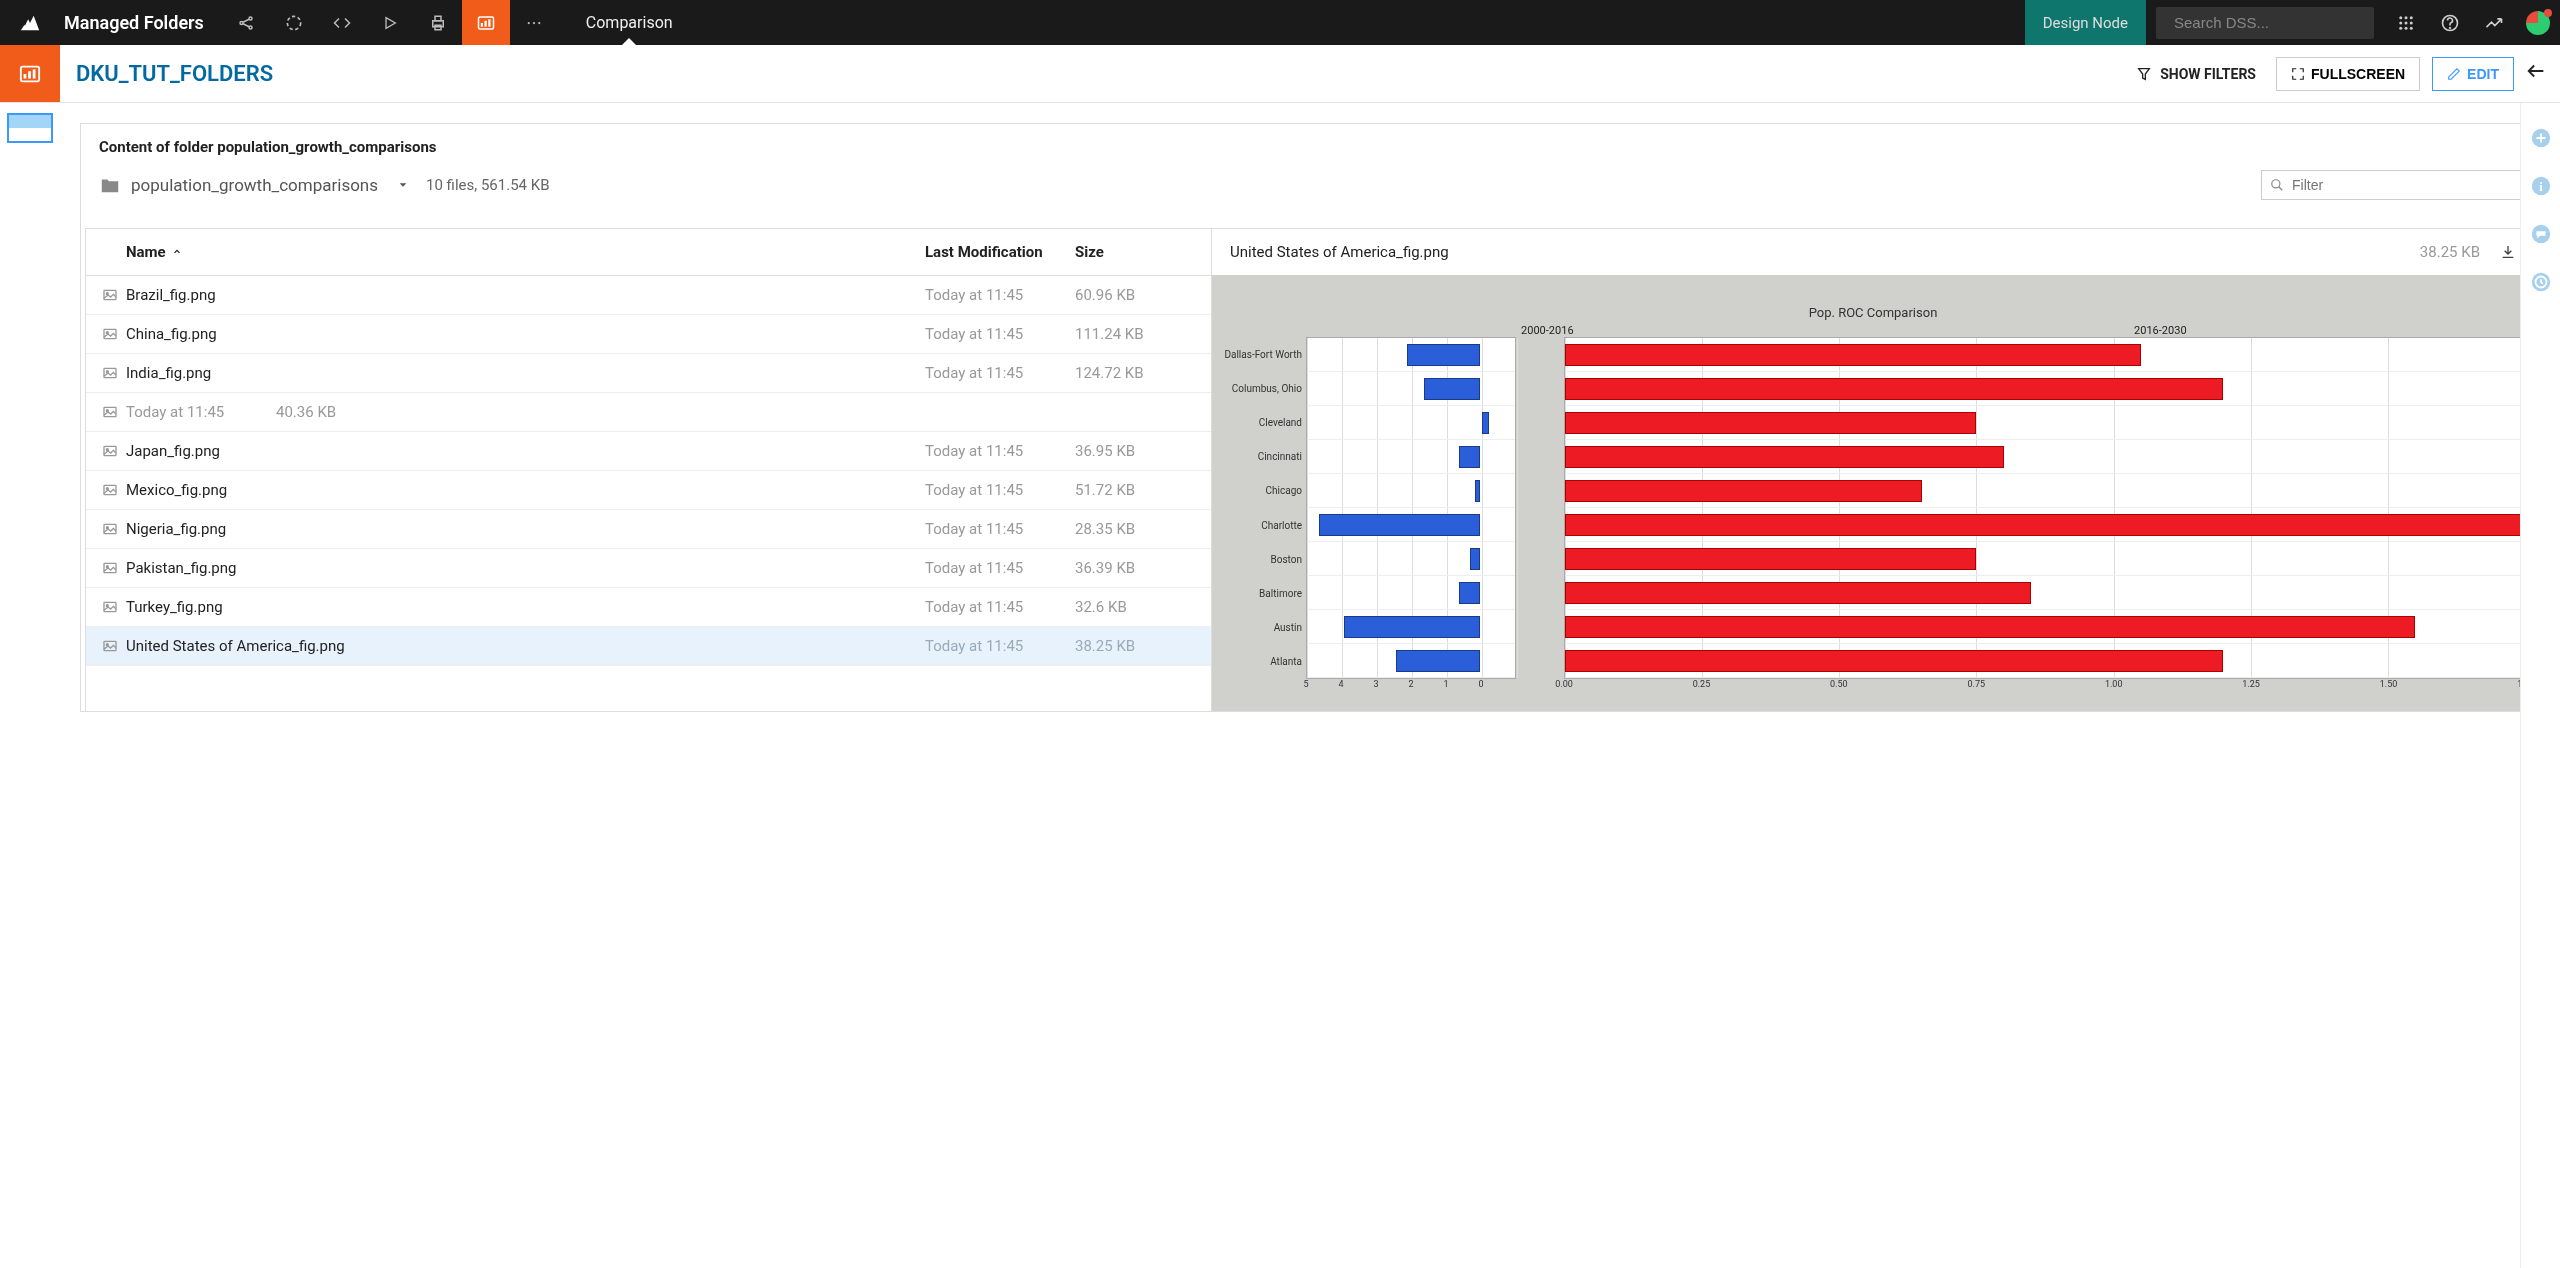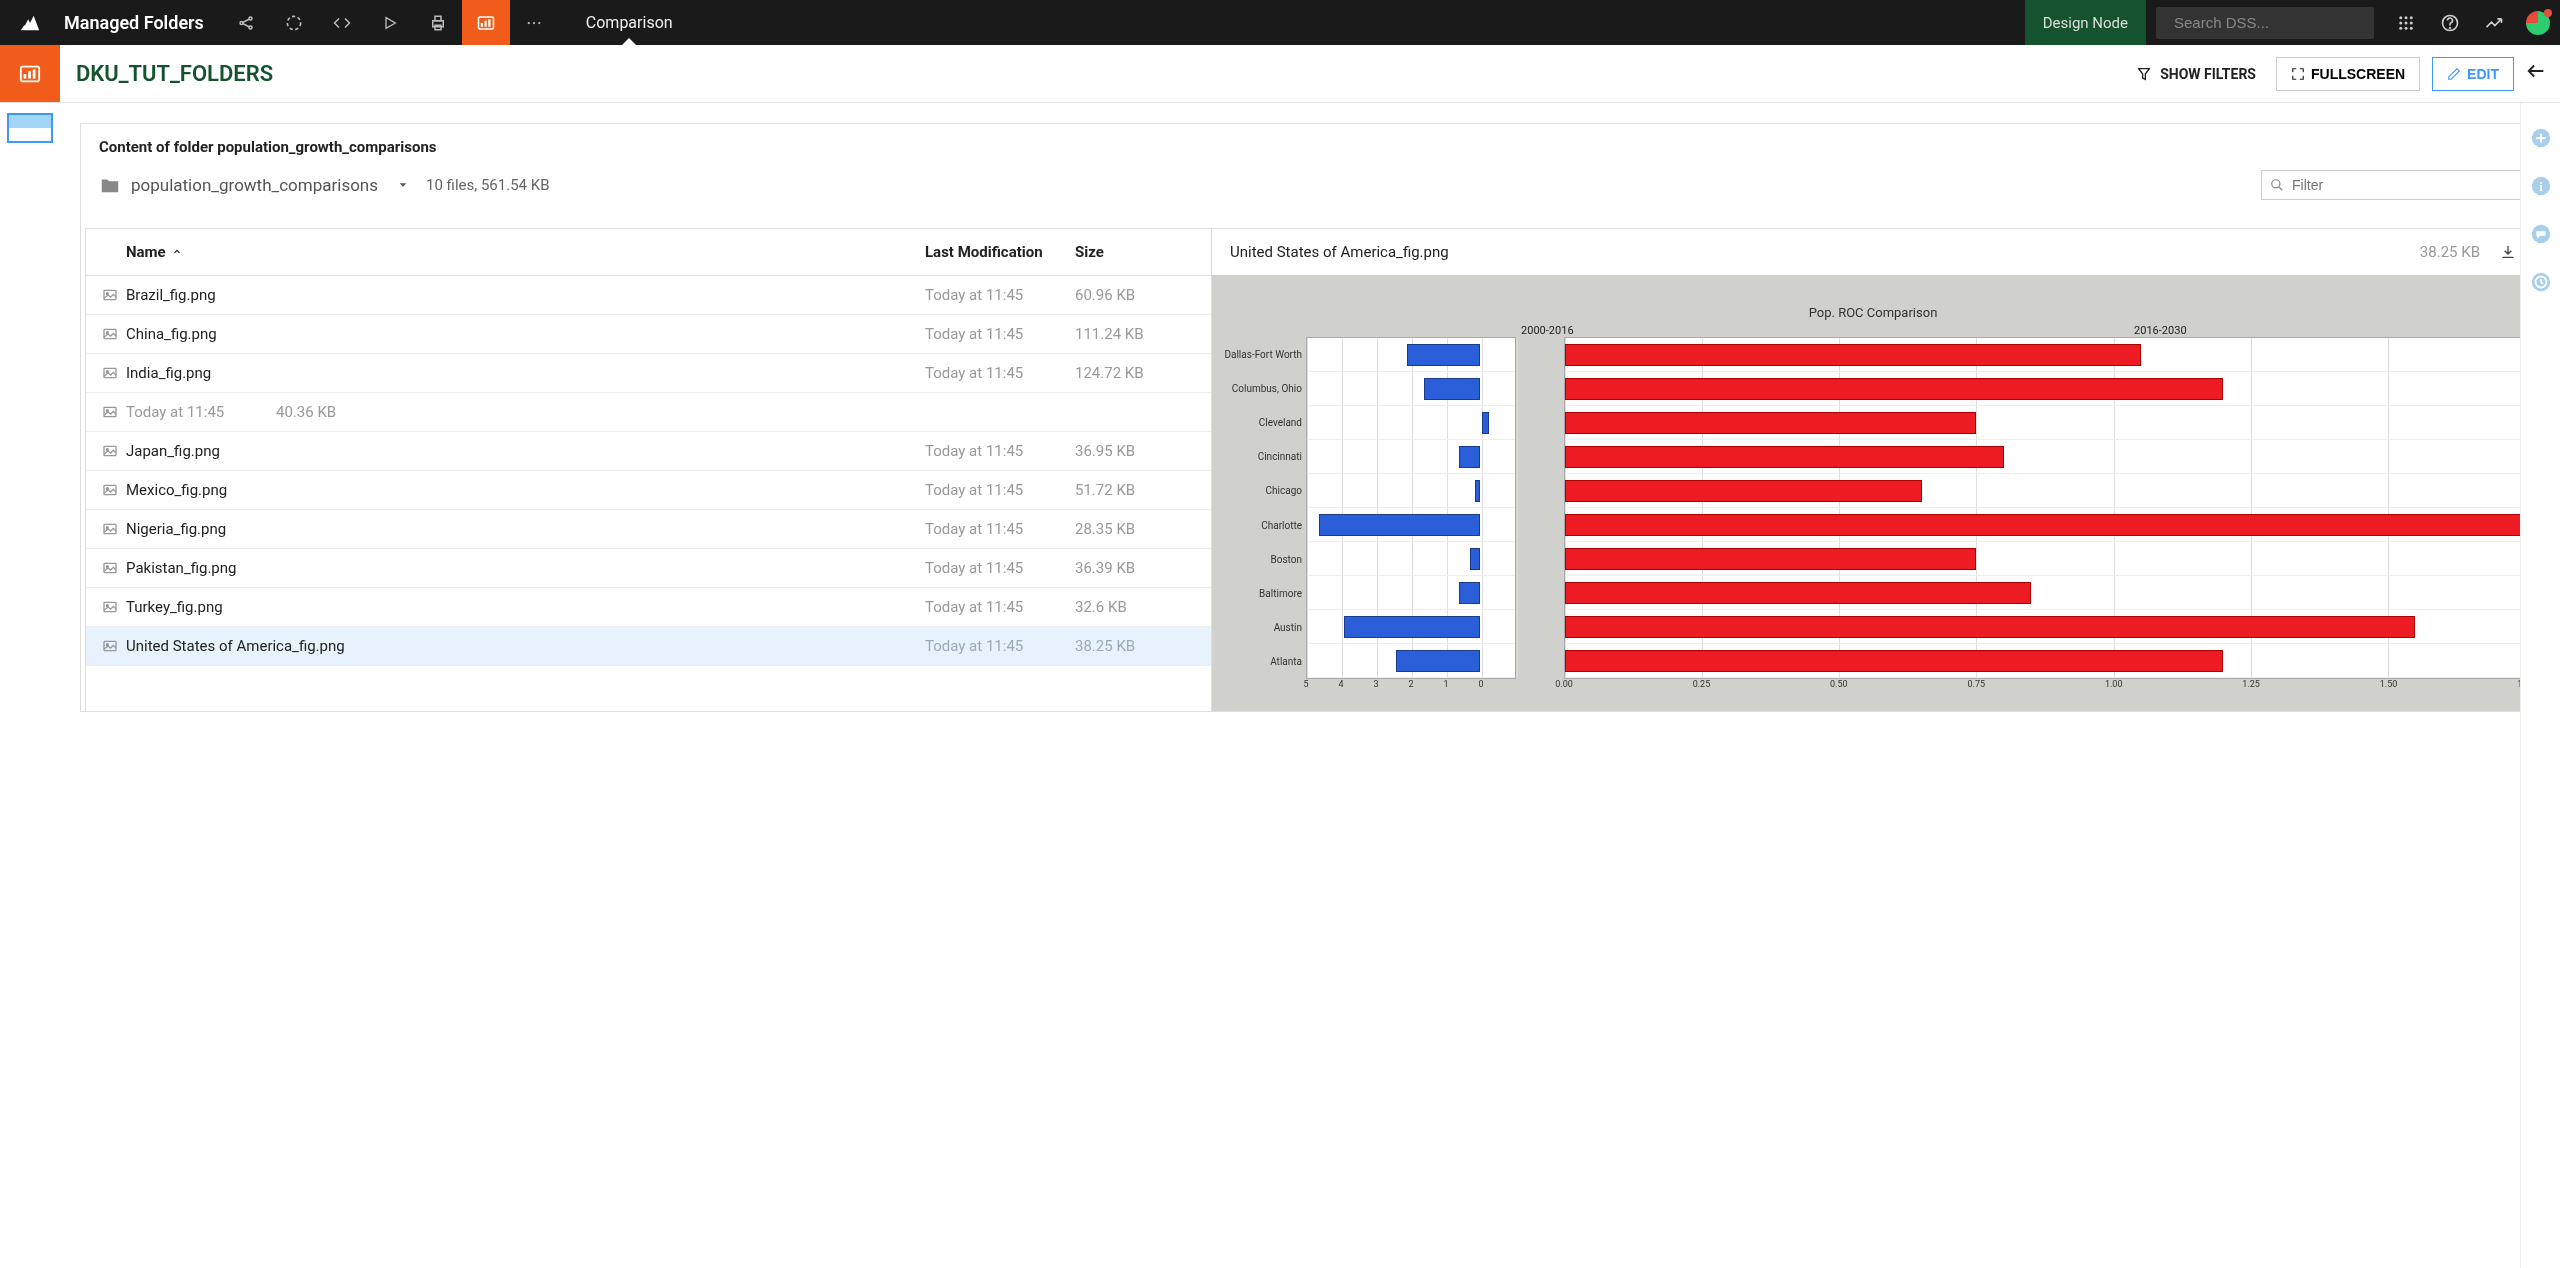--- a/index.html
+++ b/index.html
@@ -8,32 +8,32 @@
 
 .topnav { height: 45px; background: #1a1a1a; display: flex; align-items: center; color: #fff; }
 .topnav-left { display: flex; align-items: center; height: 100%; }
 .logo-box { width: 60px; height: 100%; display: flex; align-items: center; justify-content: center; }
 .project-title { font-size: 18px; font-weight: 600; padding: 0 18px 0 4px; color: #fff; }
 .nav-icon { width: 48px; height: 45px; display: flex; align-items: center; justify-content: center; cursor: pointer; color: #999; }
 .nav-icon.active { background: #f25c1a; color: #fff; }
 .nav-tab { padding: 0 28px; height: 100%; display: flex; align-items: center; color: #eee; font-size: 16px; cursor: pointer; position: relative; }
 .nav-tab.active::after { content: ''; position: absolute; bottom: 0; left: 50%; transform: translateX(-50%); width: 0; height: 0; border-left: 7px solid transparent; border-right: 7px solid transparent; border-bottom: 7px solid #fff; }
 .topnav-right { margin-left: auto; display: flex; align-items: center; height: 100%; }
-.design-node { background: #14532d; padding: 0 18px; height: 100%; display: flex; align-items: center; color: #ddd; font-size: 15px; }
+.design-node { background: #0f766e; padding: 0 18px; height: 100%; display: flex; align-items: center; color: #ddd; font-size: 15px; }
 .search-box { background: #333; height: 32px; width: 218px; margin: 0 10px; border-radius: 2px; display: flex; align-items: center; padding: 0 10px; }
 .search-box input { background: transparent; border: none; color: #ccc; font-size: 15px; outline: none; flex: 1; margin-left: 8px; }
 .search-box input::placeholder { color: #888; }
 .topnav-icon-btn { width: 44px; height: 45px; display: flex; align-items: center; justify-content: center; cursor: pointer; color: #ccc; }
 .avatar-circ { width: 24px; height: 24px; border-radius: 50%; background: conic-gradient(#2ecc71 0 75%, #e74c3c 75% 100%); position: relative; }
 .avatar-dot { position: absolute; top: -2px; right: -2px; width: 8px; height: 8px; background: #e74c3c; border-radius: 50%; }
 
 
 .subheader { height: 58px; display: flex; align-items: center; border-bottom: 1px solid #e5e5e5; }
 .sub-icon-box { width: 60px; height: 100%; background: #f25c1a; display: flex; align-items: center; justify-content: center; }
-.page-title { font-size: 22px; font-weight: 600; margin-left: 16px; color: #14532d; }
+.page-title { font-size: 22px; font-weight: 600; margin-left: 16px; color: #0369a1; }
 .sub-actions { margin-left: auto; display: flex; align-items: center; gap: 12px; padding-right: 46px; }
 .show-filters { display: flex; align-items: flex-end; gap: 8px; font-size: 14px; font-weight: 700; cursor: pointer; padding: 0 8px; }
 .btn-outline { border: 1px solid #ccc; background: #fff; padding: 8px 14px; font-size: 14px; font-weight: 700; cursor: pointer; display: flex; align-items: center; gap: 6px; }
 .btn-edit { border: 1px solid #3b99fc; color: #3b99fc; }
 .back-arrow { width: 40px; display: flex; justify-content: center; cursor: pointer; position: absolute; right: 4px; top: 60px; }
 
 
 .main-area { display: flex; height: calc(100vh - 103px); }
 .thumb-rail { width: 60px; background: #fff; padding-top: 10px; display: flex; flex-direction: column; align-items: center; }
 .thumb-slide { width: 46px; height: 30px; border: 2px solid #3b99fc; background: linear-gradient(to bottom, #a3d5f7 50%, #fff 50%); cursor: pointer; }

